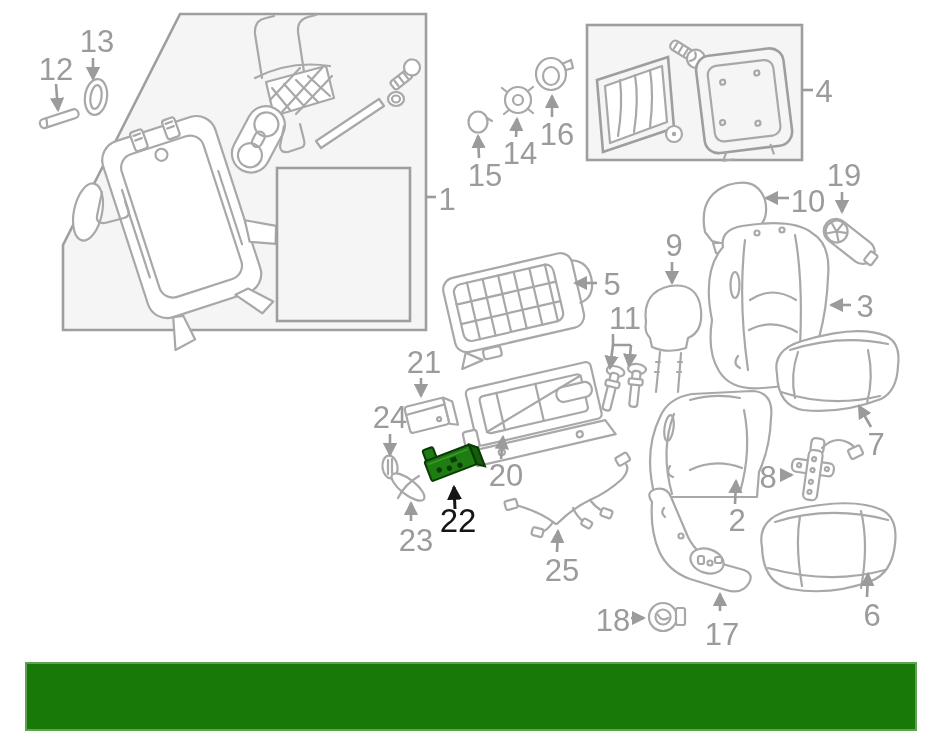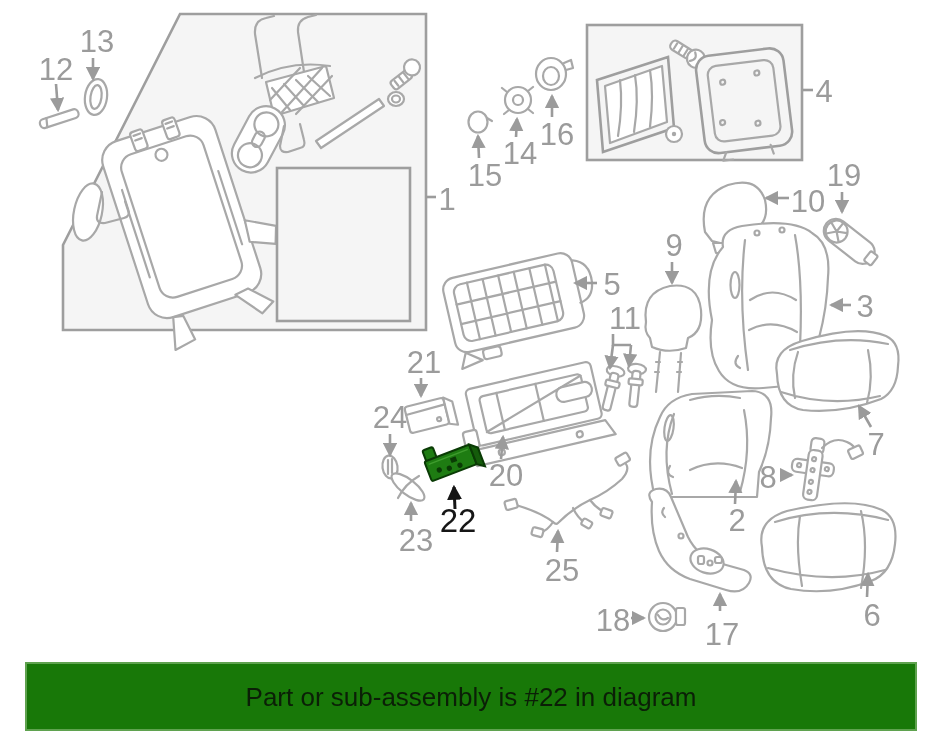--- a/index.html
+++ b/index.html
@@ -319,15 +319,14 @@
     <text class="lbl" x="506" y="486">20</text>
     <text class="lbl" x="424" y="373">21</text>
     <text class="lbl-hl" x="458" y="532">22</text>
     <text class="lbl" x="416" y="551">23</text>
     <text class="lbl" x="390" y="428">24</text>
     <text class="lbl" x="562" y="581">25</text>
   </g>
 </svg>
 
 <div class="banner">
-  <div>Part or sub-assembly is #22 in diagram</div>
 </div>
 </div>
 
 </body></html>

